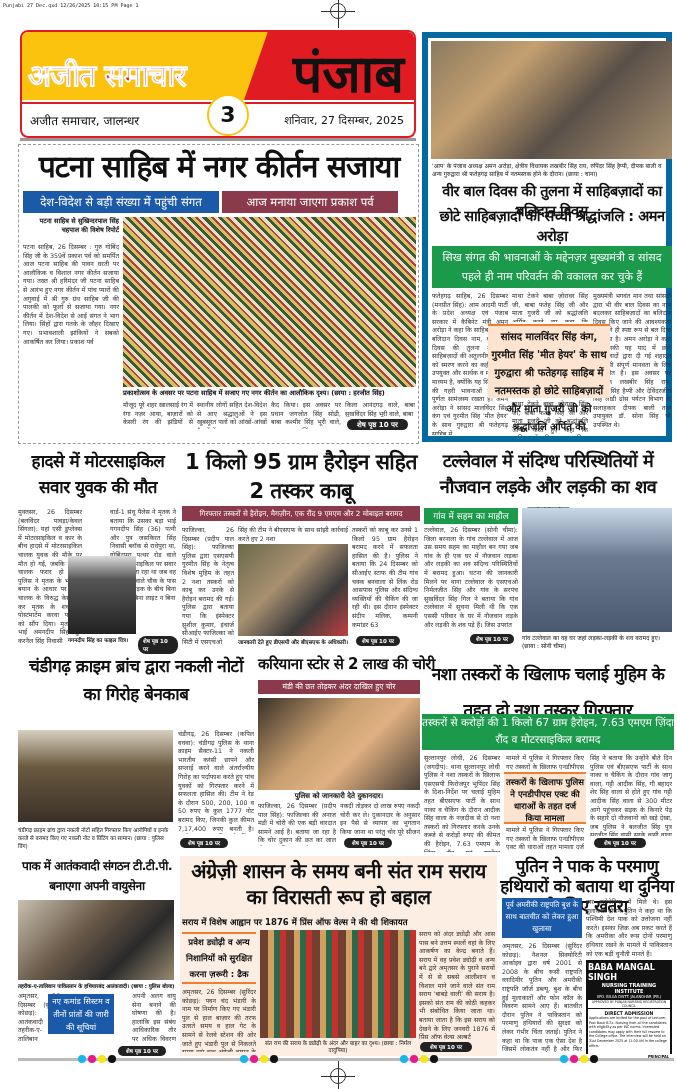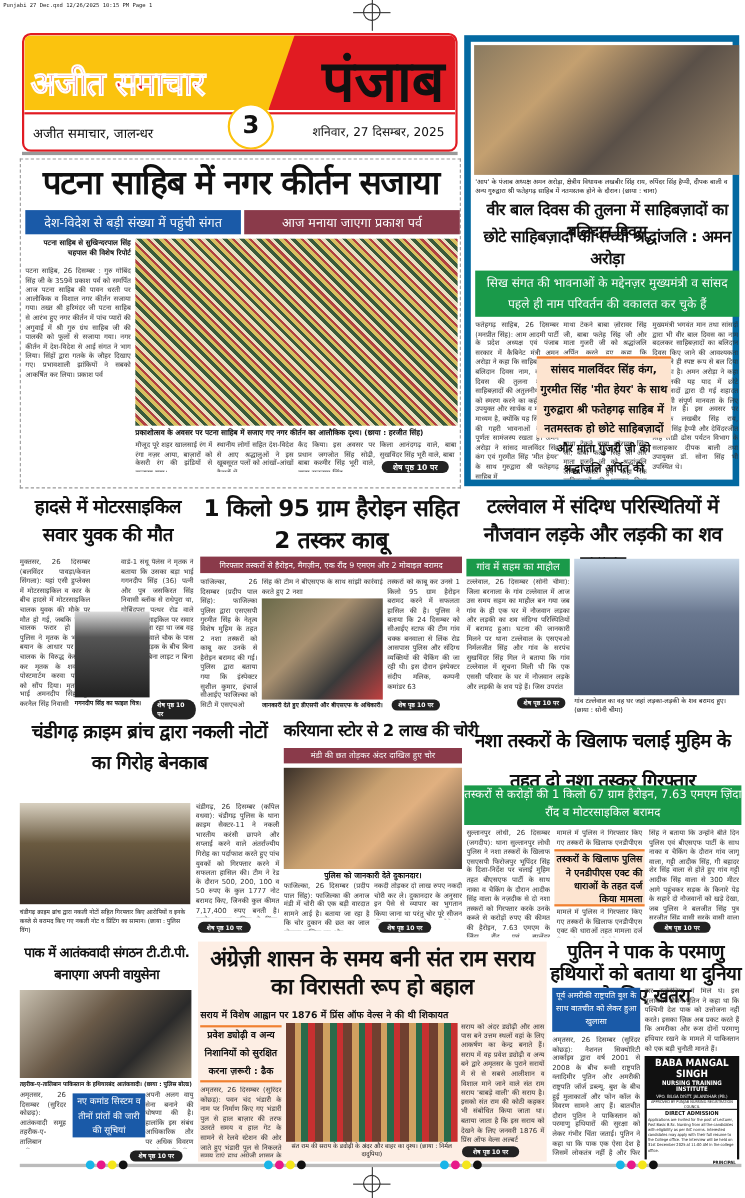--- a/index.html
+++ b/index.html
@@ -64,21 +64,21 @@
   <div class="body" style="position:absolute;left:4px;top:254px;width:76px;height:143px">फतेहगढ़ साहिब, 26 दिसम्बर (मनप्रीत सिंह): आम आदमी पार्टी के प्रदेश अध्यक्ष एवं पंजाब सरकार में कैबिनेट मंत्री अमन अरोड़ा ने कहा कि साहिबज़ादों का बलिदान दिवस नाम, वीर बाल दिवस की तुलना में छोटे साहिबज़ादों की अतुलनीय शहादत को स्मरण करने का कहीं अधिक उपयुक्त और सार्थक व मर्यादापूर्ण माध्यम है, क्योंकि यह सिख संगत की गहरी भावनाओं के साथ पूर्णतः सामंजस्य रखता है। अमन अरोड़ा ने सांसद मालविंदर सिंह कंग एवं गुरमीत सिंह 'मीत हेयर' के साथ गुरुद्वारा श्री फतेहगढ़ साहिब में</div>
   <div class="body" style="position:absolute;left:84px;top:254px;width:76px;height:30px">माथा टेकने बाबा ज़ोरावर सिंह जी, बाबा फतेह सिंह जी और माता गुजरी जी को श्रद्धांजलि अर्पित करते हुए कहा कि साहिबज़ादों की शहादत विश्व इतिहास का एक अद्वितीय अध्याय है, जो धर्म, साहस और अडिग आस्था के सर्वोच्च आदर्शों को प्रतिबिंबित करता है। उन्होंने कहा कि</div>
   <div class="body" style="position:absolute;left:84px;top:362px;width:76px;height:36px">माथा टेकने बाबा ज़ोरावर सिंह जी, बाबा फतेह सिंह जी और माता गुजरी जी को श्रद्धांजलि अर्पित करते हुए कहा कि साहिबज़ादों की शहादत विश्व इतिहास का एक अद्वितीय अध्याय है, जो धर्म, साहस और अडिग आस्था के सर्वोच्च आदर्शों को प्रतिबिंबित करता है। उन्होंने कहा कि</div>
   <div class="body" style="position:absolute;left:165px;top:254px;width:78px;height:143px">मुख्यमंत्री भगवंत मान तथा सांसदों द्वारा भी वीर बाल दिवस का नाम बदलकर साहिबज़ादों का बलिदान दिवस किए जाने की आवश्यकता पर पहले ही स्पष्ट रूप से बल दिया जा चुका है। अमन अरोड़ा ने कहा कि उनकी यह याद में छोटे साहिबज़ादों द्वारा दी गई शहादत आज भी संपूर्ण मानवता के लिए प्रेरणास्रोत है। इस अवसर पर विधायक लखबीर सिंह राय, रुपिंदर सिंह हैप्पी और देविंदरजीत सिंह लाडी ढोस पर्यटन विभाग के सलाहकार दीपक बाली तथा उपायुक्त डॉ. सोना सिंह भी उपस्थित थे।</div>
   <div style="position:absolute;left:60px;top:286px;width:122px;height:74px;background:#fde4d0;border-top:2px solid #f08030;font-weight:bold;font-size:10px;line-height:18px;text-align:center;padding:2px">सांसद मालविंदर सिंह कंग, गुरमीत सिंह 'मीत हेयर' के साथ गुरुद्वारा श्री फतेहगढ़ साहिब में नतमस्तक हो छोटे साहिबज़ादों और माता गुजरी जी को श्रद्धांजलि अर्पित की</div>
 </div>
 
 <div class="abs box" style="left:18px;top:144px;width:401px;height:300px">
   <div class="hl" style="position:absolute;left:0;top:2px;width:400px;font-size:30px;line-height:40px;letter-spacing:-1px">पटना साहिब में नगर कीर्तन सजाया</div>
   <div class="band" style="position:absolute;left:4px;top:46px;width:196px;height:22px;background:#1a5aa8;font-size:11.5px;line-height:22px">देश-विदेश से बड़ी संख्या में पहुंची संगत</div>
-  <div class="band" style="position:absolute;left:203px;top:46px;width:196px;height:22px;background:#8a3a4a;font-size:11.5px;line-height:22px">आज मनाया जाएगा प्रकाश पर्व</div>
+  <div class="band" style="position:absolute;left:203px;top:46px;width:176px;height:22px;background:#8a3a4a;font-size:11.5px;line-height:22px">आज मनाया जाएगा प्रकाश पर्व</div>
   <div style="position:absolute;left:4px;top:72px;width:96px;font-size:6.5px;line-height:8.5px;text-align:right;font-weight:bold">पटना साहिब से सुखिन्दरपाल सिंह चहपाल की विशेष रिपोर्ट</div>
   <div class="body" style="position:absolute;left:4px;top:98px;width:96px;height:168px">पटना साहिब, 26 दिसम्बर : गुरु गोबिंद सिंह जी के 359वें प्रकाश पर्व को समर्पित आज पटना साहिब की पावन धरती पर आलौकिक व विशाल नगर कीर्तन सजाया गया। तख्त श्री हरिमंदर जी पटना साहिब से आरंभ हुए नगर कीर्तन में पांच प्यारों की अगुवाई में श्री गुरु ग्रंथ साहिब जी की पालकी को फूलों से सजाया गया। नगर कीर्तन में देश-विदेश से आई संगत ने भाग लिया। सिंहों द्वारा गतके के जौहर दिखाए गए। प्रभावशाली झांकियों ने सबको आकर्षित कर लिया। प्रकाश पर्व</div>
   <div class="photo crowd" style="position:absolute;left:104px;top:72px;width:293px;height:170px"></div>
   <div class="caption" style="position:absolute;left:104px;top:244px;width:293px;font-size:6.6px;font-weight:bold">प्रकाशोत्सव के अवसर पर पटना साहिब में सजाए गए नगर कीर्तन का आलौकिक दृश्य। (छाया : हरजीत सिंह)</div>
   <div class="body" style="position:absolute;left:104px;top:256px;width:70px;height:28px">मौजूद पूरे शहर खालसाई रंग में रंगा नज़र आया, बाज़ारों को केसरी रंग की झंडियों से सजाया गया।</div>
   <div class="body" style="position:absolute;left:178px;top:256px;width:70px;height:28px">स्थानीय लोगों सहित देश-विदेश से आए श्रद्धालुओं ने इस खूबसूरत पलों को आंखों-आंखों कैमरों में</div>
   <div class="body" style="position:absolute;left:252px;top:256px;width:70px;height:28px">कैद किया। इस अवसर पर प्रधान जगजोत सिंह सोढी, बाबा कश्मीर सिंह भूरी वाले, बाबा सतनाम सिंह</div>
   <div class="body" style="position:absolute;left:326px;top:256px;width:70px;height:16px">किला आनंदगढ़ वाले, बाबा सुखविंदर सिंह भूरी वाले, बाबा</div>
   <div class="cont" style="position:absolute;left:328px;top:274px">शेष पृष्ठ 10 पर</div>
 </div>
@@ -128,32 +128,32 @@
   <div class="body" style="position:absolute;left:0;top:150px;width:78px;height:44px">फाजिल्का, 26 दिसम्बर (प्रदीप पाल सिंह): फाजिल्का की अनाज मंडी में चोरी की एक बड़ी वारदात सामने आई है। बताया जा रहा है कि चोर दुकान की छत का जाल तोड़कर दाखिल हुए और</div>
   <div class="body" style="position:absolute;left:82px;top:150px;width:80px;height:34px">नकदी तोड़कर दो लाख रुपए नकदी चोरी कर ले। दुकानदार के अनुसार इन पैसे से व्यापार का भुगतान किया जाना था परंतु चोर पूरे सीजन की कमाई उड़ा कर ले गए। मौके पर</div>
   <div class="cont" style="position:absolute;left:86px;top:186px;font-size:5.5px;padding:1px 8px">शेष पृष्ठ 10 पर</div>
 </div>
 
 <div class="abs" style="left:422px;top:656px;width:252px;height:196px">
   <div class="hl" style="font-size:17px;line-height:36px;letter-spacing:-0.5px">नशा तस्करों के खिलाफ चलाई मुहिम के तहत दो नशा तस्कर गिरफ्तार</div>
   <div class="band" style="position:absolute;left:0;top:58px;width:252px;height:36px;background:#1a9a4a;font-size:10.5px;line-height:17px">तस्करों से करोड़ों की 1 किलो 67 ग्राम हैरोइन, 7.63 एमएम ज़िंदा रौंद व मोटरसाइकिल बरामद</div>
   <div class="body" style="position:absolute;left:2px;top:98px;width:76px;height:98px">सुल्तानपुर लोधी, 26 दिसम्बर (जगदीप): थाना सुल्तानपुर लोधी पुलिस ने नशा तस्करों के खिलाफ एसएसपी फिरोजपुर भूपिंदर सिंह के दिशा-निर्देश पर चलाई मुहिम तहत बीएसएफ पार्टी के साथ नाका व चैकिंग के दौरान आदीक सिंह वाला के नज़दीक से दो नशा तस्करों को गिरफ्तार करके उनके कब्जे से करोड़ों रुपए की कीमत की हैरोइन, 7.63 एमएम के ज़िंदा रौंद एवं स्पलेंडर मोटरसाइकिल बरामद करने में सफलता हासिल की है। उक्त</div>
   <div class="body" style="position:absolute;left:84px;top:98px;width:78px;height:16px">मामले में पुलिस ने गिरफ्तार किए गए तस्करों के खिलाफ एनडीपीएस एक्ट की धाराओं तहत मामला दर्ज किया है। जानकारी देते हुए थाना सुल्तानपुर के एसएचओ गुरप्रीत</div>
-  <div style="position:absolute;left:82px;top:116px;width:82px;height:52px;background:#fde4d0;border-top:2px solid #f08030;border-bottom:2px solid #f08030;font-weight:bold;font-size:8.5px;line-height:12px;text-align:right;padding:2px">तस्करों के खिलाफ पुलिस ने एनडीपीएस एक्ट की धाराओं के तहत दर्ज किया मामला</div>
+  <div style="position:absolute;left:82px;top:116px;width:82px;height:52px;background:#fde4d0;border-top:2px solid #f08030;border-bottom:2px solid #f08030;font-weight:bold;font-size:8.5px;line-height:12px;text-align:center;padding:2px">तस्करों के खिलाफ पुलिस ने एनडीपीएस एक्ट की धाराओं के तहत दर्ज किया मामला</div>
   <div class="body" style="position:absolute;left:84px;top:170px;width:78px;height:26px">मामले में पुलिस ने गिरफ्तार किए गए तस्करों के खिलाफ एनडीपीएस एक्ट की धाराओं तहत मामला दर्ज किया है। जानकारी देते हुए थाना सुल्तानपुर के एसएचओ गुरप्रीत</div>
   <div class="body" style="position:absolute;left:168px;top:98px;width:82px;height:82px">सिंह ने बताया कि उन्होंने बीते दिन पुलिस एवं बीएसएफ पार्टी के साथ नाका व चैकिंग के दौरान गांव जागू वाला, गट्टी आदीक सिंह, गी बहादर शेर सिंह वाला से होते हुए गांव गट्टी आदीक सिंह वाला से 300 मीटर आगे पहुंचकर सड़क के किनारे पेड़ के सहारे दो नौजवानों को खड़े देखा, जब पुलिस ने बलजीत सिंह पुत्र सुरजीत सिंह वासी सूरके वासी वाला को काबू करके उसके हाथ में पकड़े लिफाफे की तलाशी ली तो</div>
   <div class="cont" style="position:absolute;left:172px;top:182px;font-size:5.5px;padding:1px 10px">शेष पृष्ठ 10 पर</div>
 </div>
 
 <div class="abs" style="left:18px;top:856px;width:158px;height:200px">
   <div class="hl" style="font-size:12px;line-height:20px;letter-spacing:-0.5px">पाक में आतंकवादी संगठन टी.टी.पी. बनाएगा अपनी वायुसेना</div>
   <div class="photo" style="position:absolute;left:0;top:44px;width:156px;height:80px;background:linear-gradient(135deg,#c8c0b0,#6a5a48 40%,#2a2a2a 70%,#9a8a70)"></div>
   <div class="caption" style="position:absolute;left:0;top:126px;width:158px;font-size:5.3px;font-weight:bold;white-space:nowrap;overflow:hidden">तहरीक-ए-तालिबान पाकिस्तान के हथियारबंद आतंकवादी। (छाया : पुलिस बोल्ड)</div>
   <div class="body" style="position:absolute;left:0;top:136px;width:42px;height:52px">अमृतसर, 26 दिसम्बर (सुरिंदर कोछड़): आतंकवादी समूह तहरीक-ए-तालिबान पाकिस्तान (टी.टी.पी.) के प्रमुख नूर वली महसूद के दिशा-निर्देशों पर संगठन हमलावरों के नेतृत्व वाले समूह ने</div>
-  <div class="band" style="position:absolute;left:48px;top:138px;width:66px;height:40px;background:#1a5aa8;font-size:8px;line-height:13px;padding:1px">नए कमांड सिस्टम व तीनों प्रांतों की जारी की सूचियां</div>
+  <div class="band" style="position:absolute;left:30px;top:138px;width:66px;height:40px;background:#1a5aa8;font-size:8px;line-height:13px;padding:1px">नए कमांड सिस्टम व तीनों प्रांतों की जारी की सूचियां</div>
   <div class="body" style="position:absolute;left:114px;top:136px;width:44px;height:52px">अपनी अलग वायु सेना बनाने की घोषणा की है। हालांकि इस संबंध आधिकारिक तौर पर अधिक विवरण सामने नहीं किए गए, परंतु इसके मुताबिक तौर पर</div>
   <div class="cont" style="position:absolute;left:100px;top:190px;font-size:5.5px;padding:1px 8px">शेष पृष्ठ 10 पर</div>
 </div>
 
 <div class="abs" style="left:180px;top:856px;width:317px;height:200px;background:#fdeee4">
   <div class="hl" style="font-size:20px;line-height:26px;letter-spacing:-0.5px;padding-top:2px">अंग्रेज़ी शासन के समय बनी संत राम सराय का विरासती रूप हो बहाल</div>
   <div style="position:absolute;left:2px;top:60px;width:313px;font-size:8.5px;font-weight:bold;white-space:nowrap;overflow:hidden">सराय में विशेष आह्वान पर 1876 में प्रिंस ऑफ वेल्स ने की थी शिकायत</div>
   <div style="position:absolute;left:2px;top:76px;width:74px;height:52px;border-top:2px solid #f08030;border-bottom:2px solid #f08030;font-weight:bold;font-size:8.5px;line-height:16px;text-align:center">प्रवेश ड्योढ़ी व अन्य निशानियों को सुरक्षित करना ज़रूरी : ढैक</div>
   <div class="body" style="position:absolute;left:2px;top:132px;width:74px;height:64px">अमृतसर, 26 दिसम्बर (सुरिंदर कोछड़): पवन चंद भंडारी के नाम पर निर्माण किए गए भंडारी पुल से हाल बाज़ार की तरफ उतरते समय व हाल गेट के सामने से रेलवे स्टेशन की ओर जाते हुए भंडारी पुल से निकलते समय दाएं हाथ अंग्रेज़ी शासन के समय 1873 में बनी एक</div>
   <div class="photo street" style="position:absolute;left:80px;top:74px;width:156px;height:108px"></div>
@@ -161,21 +161,21 @@
   <div class="body" style="position:absolute;left:239px;top:74px;width:76px;height:110px">सराय को अंदर ड्योढ़ी और आस पास बने उत्तम स्थलों वहां के लिए आकर्षण का केन्द्र बनाते हैं। सराय में वह प्रवेश ड्योढ़ी व अन्य बने द्वारे अमृतसर के पुराने सरायों में से से सबसे आलीशान व विशाल माने जाने वाले संत राम सराय 'बाबड़े वाली' की सराय है। इसको संत राम की कोठी कहकर भी संबोधित किया जाता था। बताया जाता है कि इस सराय को देखने के लिए जनवरी 1876 में प्रिंस ऑफ वेल्स अल्बर्ट</div>
   <div class="cont" style="position:absolute;left:240px;top:186px;font-size:5.5px;padding:1px 10px">शेष पृष्ठ 10 पर</div>
 </div>
 
 <div class="abs" style="left:500px;top:856px;width:174px;height:200px">
   <div class="hl" style="font-size:17px;line-height:20px;letter-spacing:-0.5px">पुतिन ने पाक के परमाणु हथियारों को बताया था दुनिया के लिए खतरा</div>
   <div class="band" style="position:absolute;left:2px;top:42px;width:80px;height:40px;background:#1a5aa8;font-size:7.2px;line-height:12px;padding:1px">पूर्व अमरीकी राष्ट्रपति बुश के साथ बातचीत को लेकर हुआ खुलासा</div>
   <div class="body" style="position:absolute;left:2px;top:86px;width:80px;height:110px">अमृतसर, 26 दिसम्बर (सुरिंदर कोछड़): नैशनल सिक्योरिटी आर्काइव द्वारा वर्ष 2001 से 2008 के बीच रूसी राष्ट्रपति व्लादिमीर पुतिन और अमरीकी राष्ट्रपति जॉर्ज डब्ल्यू. बुश के बीच हुई मुलाकातों और फोन कॉल के विवरण सामने आए हैं। बातचीत दौरान पुतिन ने पाकिस्तान को परमाणु हथियारों की सुरक्षा को लेकर गंभीर चिंता जताई। पुतिन ने कहा था कि पाक एक ऐसा देश है जिसमें लोकतंत्र नहीं है और फिर भी उसके पास परमाणु हथियार हैं। उन्होंने इसको विश्व सुरक्षा के लिए एक बड़ा खतरा बताया था। 16 जून, 2001 को पुतिन और बुश पहली</div>
   <div class="body" style="position:absolute;left:86px;top:42px;width:86px;height:60px">बार स्लोवेनिया में मिले थे। इस मुलाकात दौरान पुतिन ने कहा था कि पश्चिमी देश पाक को उत्तोजना नहीं करते। इसका ज़िक्र अब प्रकट करते हैं कि अमरीका और रूस दोनों परमाणु हथियार रखने के मामले में पाकिस्तान को एक बड़ी चुनौती मानते हैं।</div>
   <div style="position:absolute;left:86px;top:104px;width:86px;height:94px;background:#111;color:#fff;padding:2px;font-family:'DejaVu Sans Condensed','DejaVu Sans',sans-serif">
-    <div style="font-size:9px;font-weight:bold;text-align:center">BABA MANGAL SINGH</div>
+    <div style="font-size:9px;font-weight:bold;text-align:left">BABA MANGAL SINGH</div>
     <div style="font-size:5.5px;font-weight:bold;text-align:center">NURSING TRAINING INSTITUTE</div>
     <div style="font-size:4px;text-align:center">VPO. BILGA DISTT. JALANDHAR (PB.)</div>
     <div style="font-size:3.5px;text-align:center;background:#fff;color:#111;margin:1px 0">APPROVED BY PUNJAB NURSING REGISTRATION COUNCIL</div>
     <div style="background:#fff;color:#111;padding:1px">
       <div style="font-size:5px;font-weight:bold;text-align:center">DIRECT ADMISSION</div>
       <div style="font-size:3.6px;line-height:4.6px;height:38px;overflow:hidden">Applications are invited for the post of Lecturer, Post Basic B.Sc. Nursing from all the candidates with eligibility as per INC norms. Interested candidates may apply with their full resume to the College office. The interview will be held on 31st December 2025 at 11:00 AM in the college office.</div>
       <div style="font-size:4px;font-weight:bold;text-align:right">PRINCIPAL</div>
     </div>
     <div style="font-size:4px;text-align:center">Email: bmsnti@gmail.com</div>
     <div style="font-size:3.8px;text-align:center;font-weight:bold">98 46 7 98 00, 63 91 1 39 45, 83 91 1 00 87</div>

